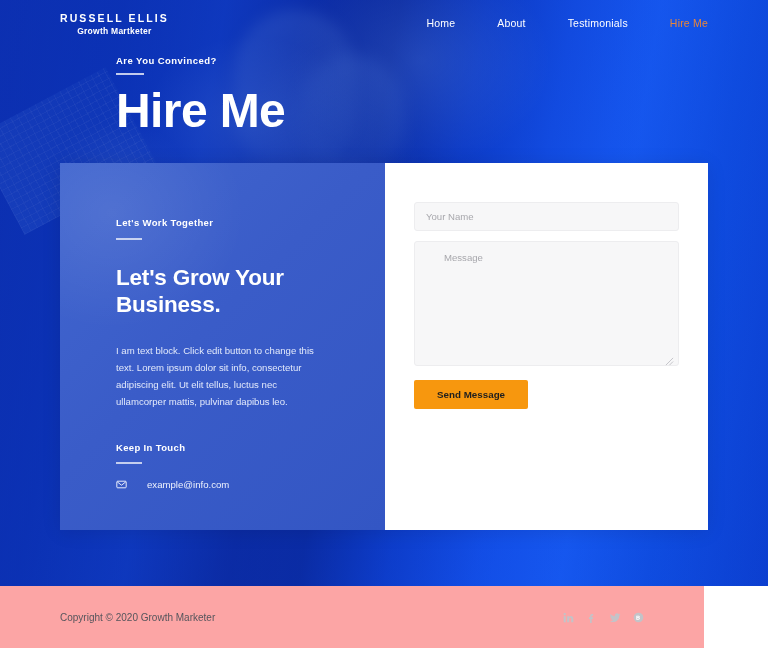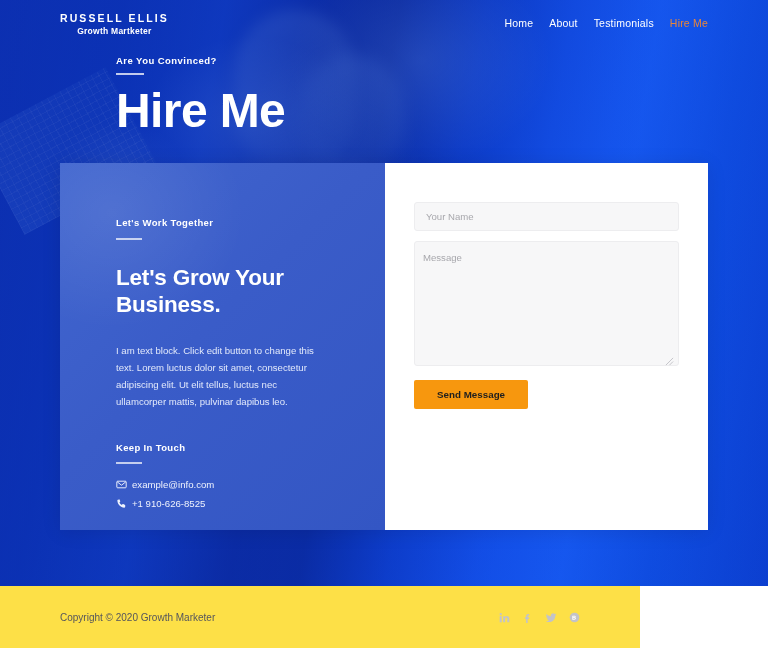--- a/index.html
+++ b/index.html
@@ -64,21 +64,21 @@
   .logo-name {
     color:#fff; font-size:10.5px; font-weight:bold;
     letter-spacing:2.1px; line-height:1.2;
   }
   .logo-sub {
     color:#fff; font-size:8.5px; font-weight:bold;
     letter-spacing:.25px; margin-top:1px;text-align:center;
   }
   .nav-links {
     position:absolute; right:60px; top:17px;
-    display:flex; gap:16px; align-items:center;
+    display:flex; gap:42px; align-items:center;
   }
   .nav-link {
     color:#ffffff; font-size:10.5px; letter-spacing:.2px;
     text-decoration:none; cursor:pointer; white-space:nowrap;
   }
   .nav-link.active { color:#e8863a; }
 
   
   .hero-kicker {
     position:absolute; left:116px; top:55px; z-index:20;
@@ -121,59 +121,59 @@
     color:#e2e9fb; font-size:9.6px; line-height:1.78; margin-top:23px;
     max-width:210px;
   }
   .cl-touch {
     color:#ffffff; font-size:9.5px; font-weight:bold; letter-spacing:.35px;
     margin-top:32px;
   }
   .cl-rule2 { width:26px; height:2px; background:rgba(255,255,255,.7); margin-top:9px; }
   .contact-list { margin-top:15px; }
   .contact-row {
-    display:flex; align-items:center; gap:5px; margin-bottom:8px;
+    display:flex; align-items:center; gap:20px; margin-bottom:8px;
     color:#eef2fd; font-size:9.6px;
   }
   .contact-row svg { display:block; flex:none; }
 
   
   .card-right {
     flex:1; background:#ffffff; position:relative;
   }
   .form { position:absolute; left:29px; top:39px; right:29px; }
   .field {
     display:block; width:100%; height:29px;
     background:#f7f7f8; border:1px solid #ededef; border-radius:3px;
     padding:6px 11px; font-family:"Liberation Sans", sans-serif;
     font-size:9.6px; color:#3a3a3a; margin-bottom:10px; outline:none;
   }
   .field::placeholder { color:#a8a8ad; }
   .field-area {
     display:block; width:100%; height:125px; resize:none;
     background:#f7f7f8; border:1px solid #ededef; border-radius:3px;
-    padding:10px 8px; font-family:"Liberation Sans", sans-serif;
+    padding:10px 29px; font-family:"Liberation Sans", sans-serif;
     font-size:9.6px; color:#3a3a3a; outline:none; margin-bottom:14px;
   }
   .field-area::placeholder { color:#a8a8ad; }
   .resize-grip {
     position:absolute; right:5px; bottom:0; width:9px; height:9px;
     pointer-events:none;
   }
   .area-wrap { position:relative; }
   .submit {
     border:none; border-radius:2px; background:#f7970e;
     color:#1f1f1f; font-family:"Liberation Sans", sans-serif;
     font-size:9.8px; font-weight:bold; padding:9px 23px; cursor:pointer;text-align:center;
   }
 
   
   .footer {
-    position:absolute; left:0; top:586px; width:640px; height:62px;
-    background:#fde047;
+    position:absolute; left:0; top:586px; width:704px; height:62px;
+    background:#fca5a5;
   }
   .footer-inner {
     position:absolute; left:60px; right:60px; top:0; height:62px;
     display:flex; align-items:center; justify-content:space-between;
   }
   .copyright { color:#55555c; font-size:10px; }
   .socials { display:flex; gap:12px; align-items:center; }
   .social { color:#c3c3c8; cursor:pointer; display:block; }
   .social svg { display:block; }
 </style>
@@ -206,42 +206,34 @@
     <div class="hero-rule"></div>
     <h1 class="hero-title">Hire Me</h1>
 
     <div class="card">
 
       <div class="card-left">
         <div class="cl-inner">
           <div class="cl-kicker">Let's Work Together</div>
           <div class="cl-rule"></div>
           <div class="cl-title">Let's Grow Your Business.</div>
-          <div class="cl-text">I am text block. Click edit button to change this text. Lorem luctus dolor sit amet, consectetur adipiscing elit. Ut elit tellus, luctus nec ullamcorper mattis, pulvinar dapibus leo.</div>
+          <div class="cl-text">I am text block. Click edit button to change this text. Lorem ipsum dolor sit info, consectetur adipiscing elit. Ut elit tellus, luctus nec ullamcorper mattis, pulvinar dapibus leo.</div>
 
           <div class="cl-touch">Keep In Touch</div>
           <div class="cl-rule2"></div>
 
           <div class="contact-list">
             <div class="contact-row">
               <span>
                 <svg width="11" height="11" viewBox="0 0 16 16" fill="none" stroke="#eef2fd" stroke-width="1.4">
                   <rect x="1.2" y="3.2" width="13.6" height="9.6" rx="1.2"></rect>
                   <path d="M1.8 4.2 L8 9 L14.2 4.2"></path>
                 </svg>
               </span>
               <span>example@info.com</span>
-            </div>
-            <div class="contact-row">
-              <span>
-                <svg width="11" height="11" viewBox="0 0 16 16" fill="#eef2fd">
-                  <path d="M4.1 1.6c.5 0 .9.3 1.1.8l.9 2.1c.2.4.1.9-.3 1.2l-.9.7c.8 1.7 2 2.9 3.7 3.7l.7-.9c.3-.4.8-.5 1.2-.3l2.1.9c.5.2.8.6.8 1.1v2c0 .7-.6 1.2-1.3 1.1C6.4 13.4 2.6 9.6 2 3.9c-.1-.7.4-1.3 1.1-1.3h1z"></path>
-                </svg>
-              </span>
-              <span>+1 910-626-8525</span>
             </div>
           </div>
         </div>
       </div>
 
       <div class="card-right">
         <form class="form">
           <input class="field" type="text" placeholder="Your Name" style="">
           <div class="area-wrap">
             <textarea class="field-area" placeholder="Message" style=""></textarea>

